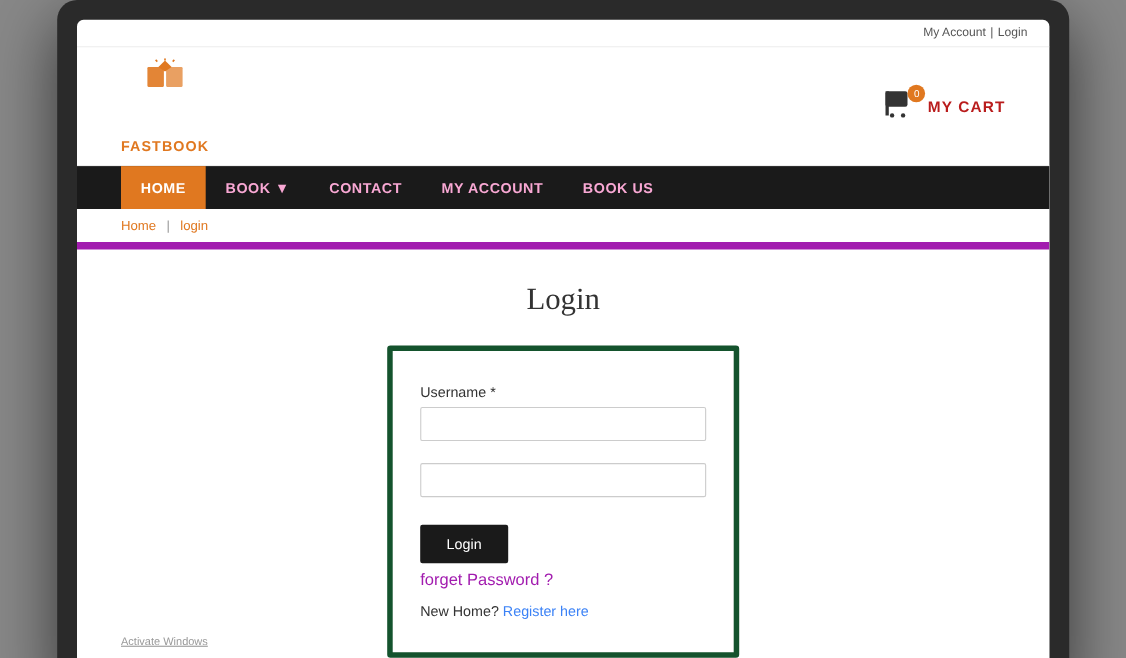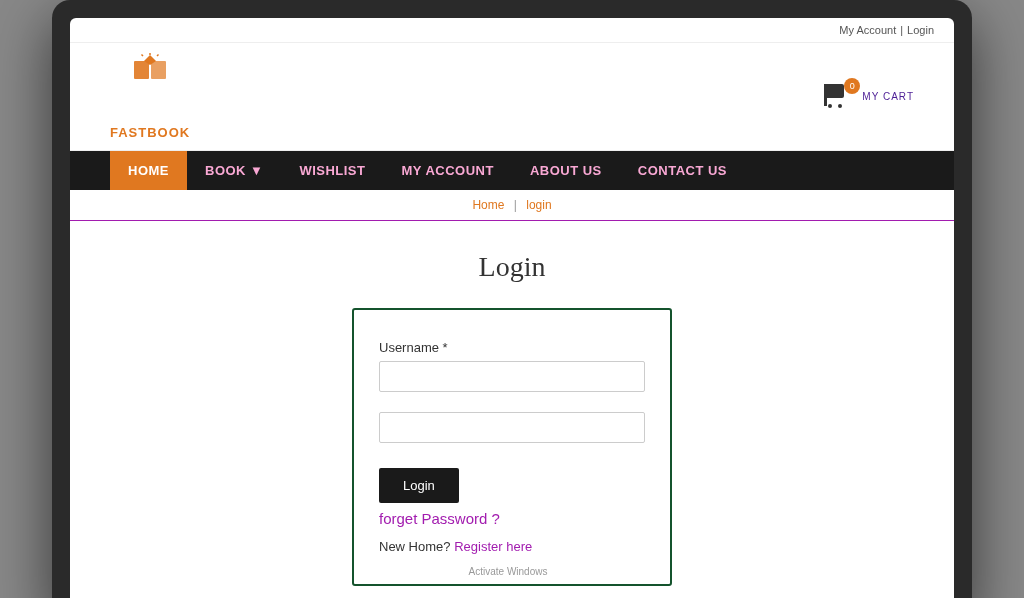--- a/index.html
+++ b/index.html
@@ -99,23 +99,23 @@
       border-radius: 50%;
       width: 16px;
       height: 16px;
       font-size: 9px;
       display: flex;
       align-items: center;
       justify-content: center;
     }
 
     .cart-label {
-      font-size: 10px;
-      font-weight: normal;
-      color: #4c1d95;
+      font-size: 14px;
+      font-weight: bold;
+      color: #b91c1c;
       letter-spacing: 1px;
     }
 
     
     .nav {
       background: #1a1a1a;
       display: flex;
       align-items: center;
       padding: 0 40px;
     }
@@ -136,23 +136,22 @@
     .nav-item.active {
       background: #e07820;
       color: #fff;
     }
 
     
     .breadcrumb {
       padding: 8px 40px;
       font-size: 12px;
       color: #555;
-      border-bottom: 1px solid #a21caf;
+      border-bottom: 7px solid #a21caf;
       background: #fff;
-      text-align: center;
     }
 
     .breadcrumb a {
       color: #e07820;
       text-decoration: none;
     }
 
     .breadcrumb .separator {
       margin: 0 6px;
       color: #999;
@@ -174,21 +173,21 @@
       font-size: 28px;
       font-weight: normal;
       color: #333;
       margin-bottom: 25px;
       font-family: Georgia, serif;
     }
 
     .login-form-container {
       max-width: 320px;
       margin: 0 auto;
-      border: 2px solid #14532d;
+      border: 5px solid #14532d;
       padding: 30px 25px;
       border-radius: 3px;
     }
 
     .form-group {
       margin-bottom: 20px;
     }
 
     .form-label {
       display: block;
@@ -226,32 +225,33 @@
       text-decoration: none;
     }
 
     .new-user {
       font-size: 13px;
       color: #333;
       margin-top: 12px;
     }
 
     .register-link {
-      color: #a21caf;
+      color: #3b82f6;
       text-decoration: none;
       cursor: pointer;
     }
 
     .windows-activate {
       position: relative;
-      text-align: center;
+      text-align: left;
       font-size: 10px;
       color: #999;
       padding-right: 8px;
       margin-top: -20px;
+      text-decoration: underline;
     }
   </style>
 </head>
 <body>
 
 <div class="laptop-outer">
   <div class="laptop-screen">
 
     <div class="top-bar">
       <a href="#">My Account</a>
@@ -290,24 +290,23 @@
         <span class="cart-label">MY CART</span>
       </div>
     </div>
 
     <nav class="nav">
       <a class="nav-item active">HOME</a>
       <a class="nav-item">
         <span>BOOK</span>
         <span>▼</span>
       </a>
-      <a class="nav-item">WISHLIST</a>
+      <a class="nav-item">CONTACT</a>
       <a class="nav-item">MY ACCOUNT</a>
-      <a class="nav-item">ABOUT US</a>
-      <a class="nav-item">CONTACT US</a>
+      <a class="nav-item">BOOK US</a>
     </nav>
 
     <div class="breadcrumb">
       <a href="#">Home</a>
       <span class="separator">|</span>
       <span class="current">login</span>
     </div>
 
     <div class="main-content">
       <h1 class="page-title">Login</h1>

